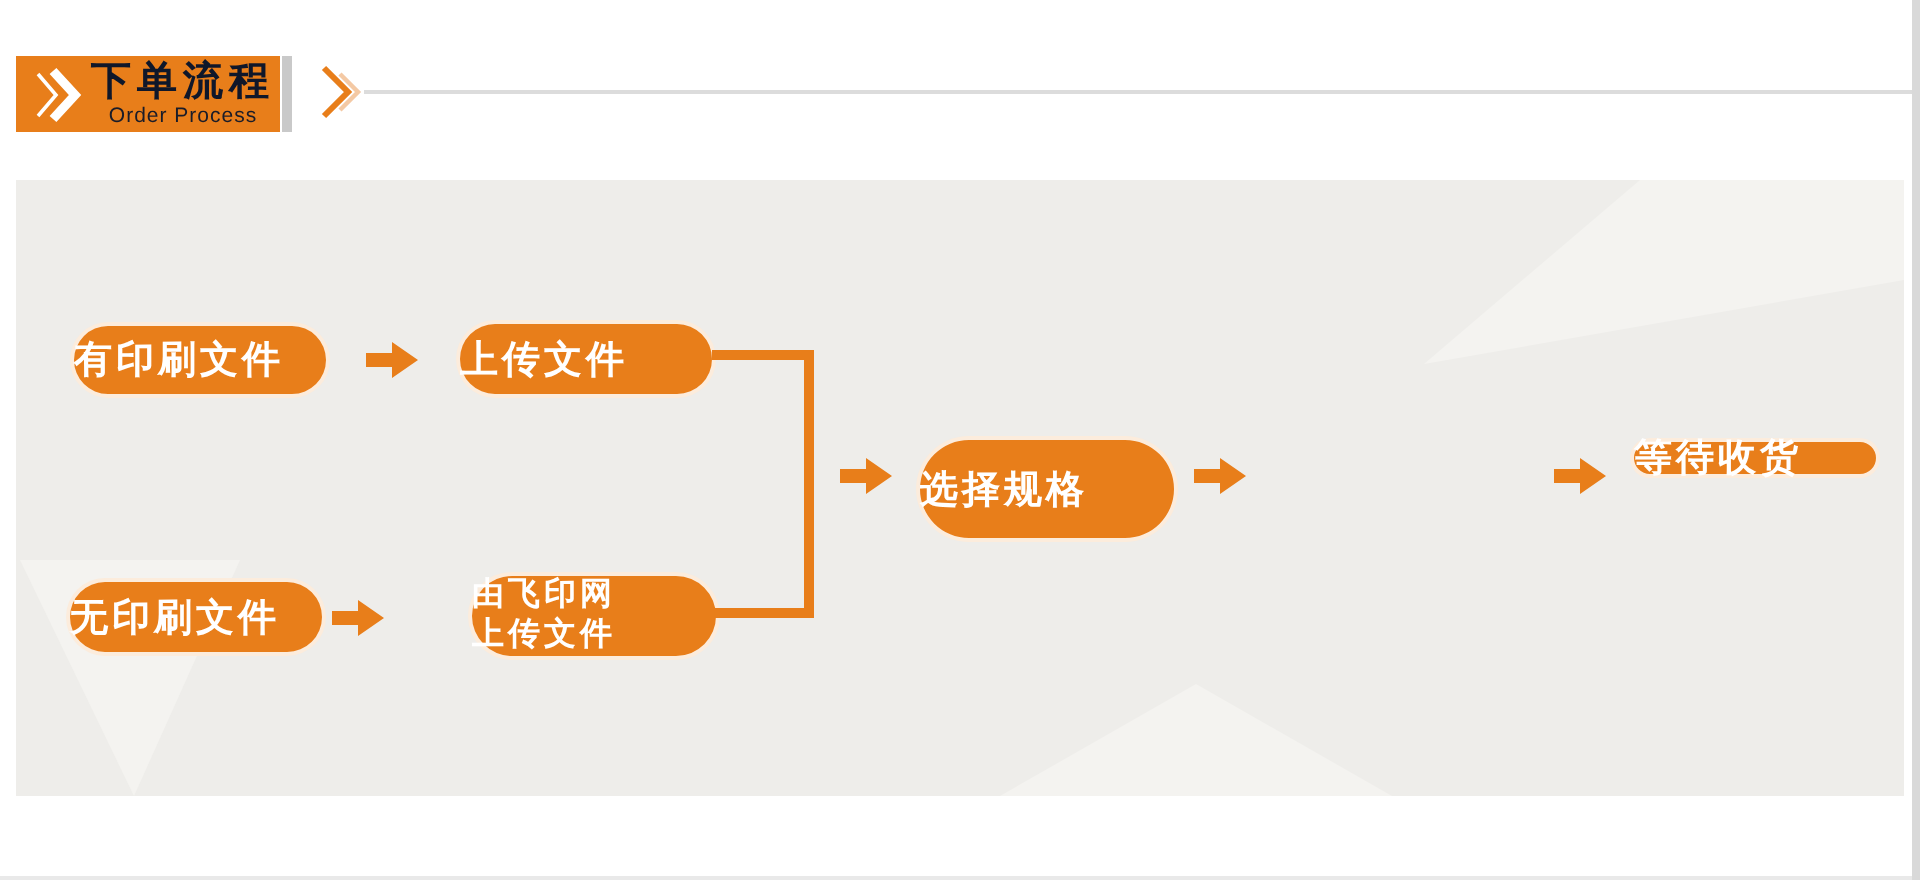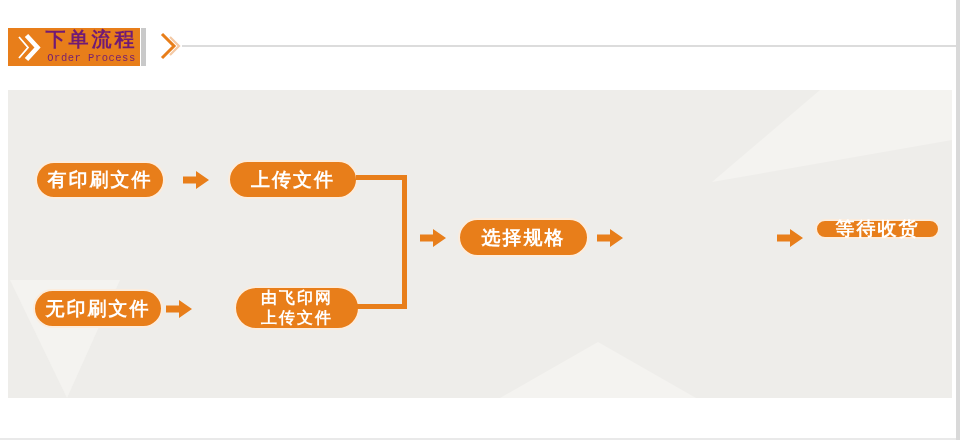--- a/index.html
+++ b/index.html
@@ -21,21 +21,21 @@
     background: #e9e9e9;
   }
 
   
   .hdr-badge {
     position: absolute; left: 8px; top: 28px; width: 132px; height: 38px;
     background: var(--accent, #e87e1a);
     display: flex; align-items: center;
   }
   .hdr-badge .badge-icon { margin-left: 8px; flex: 0 0 auto; display: block; }
-  .hdr-text { flex: 1; text-align: center; color: #701a75; line-height: 1; padding-right: 0; font-family: Liberation Mono, monospace; }
+  .hdr-text { flex: 1; text-align: center; color: #0f172a; line-height: 1; padding-right: 0; }
   .hdr-title { font-size: 20px; font-weight: bold; letter-spacing: 3px; display: block; }
   .hdr-sub { font-size: 10.5px; letter-spacing: 0.5px; display: block; margin-top: 2px; opacity: 0.95; }
 
   .hdr-divider {
     position: absolute; left: 141px; top: 28px; width: 5px; height: 38px;
     background: var(--divider, #c9c9c9);
   }
   .hdr-chevron { position: absolute; left: 155px; top: 30px; }
   .hdr-rule {
     position: absolute; left: 182px; top: 45px; width: 775px; height: 2px;
@@ -50,31 +50,31 @@
   .panel-decor { position: absolute; left: 0; top: 0; width: 944px; height: 308px; }
 
   
   .flow { position: absolute; inset: 0; }
   .pill {
     position: absolute;
     background: var(--accent, #e87e1a);
     border: 2px solid rgba(255,255,255,0.85);
     border-radius: 999px;
     color: #fff; font-weight: bold;
-    display: flex; align-items: center; justify-content: center;
+    display: flex; align-items: center; 
     font-size: 19px; letter-spacing: 2px;
     text-align: center;
   }
   .pill.two-line { font-size: 16px; line-height: 20px; letter-spacing: 2px; }
 
   .pill-has-file  { left: 27px;  top: 71px;  width: 130px; height: 38px; }
   .pill-upload    { left: 220px; top: 70px;  width: 130px; height: 39px; }
   .pill-no-file   { left: 25px;  top: 199px; width: 130px; height: 39px; }
   .pill-design    { left: 226px; top: 196px; width: 126px; height: 44px; font-family: Liberation Serif, serif; }
-  .pill-spec      { left: 450px; top: 128px; width: 131px; height: 39px; }
+  .pill-spec      { left: 450px; top: 128px; width: 131px; height: 53px; }
   .pill-pay       { left: 627px; top: 129px; width: 125px; height: 38px; }
   .pill-receive   { left: 807px; top: 129px; width: 125px; height: 20px; }
 
   .flow-arrow { position: absolute; width: 26px; height: 18px; }
   .arrow-a { left: 175px; top: 81px; }
   .arrow-b { left: 158px; top: 210px; }
   .arrow-c { left: 412px; top: 139px; }
   .arrow-d { left: 589px; top: 139px; }
   .arrow-e { left: 769px; top: 139px; }
 

